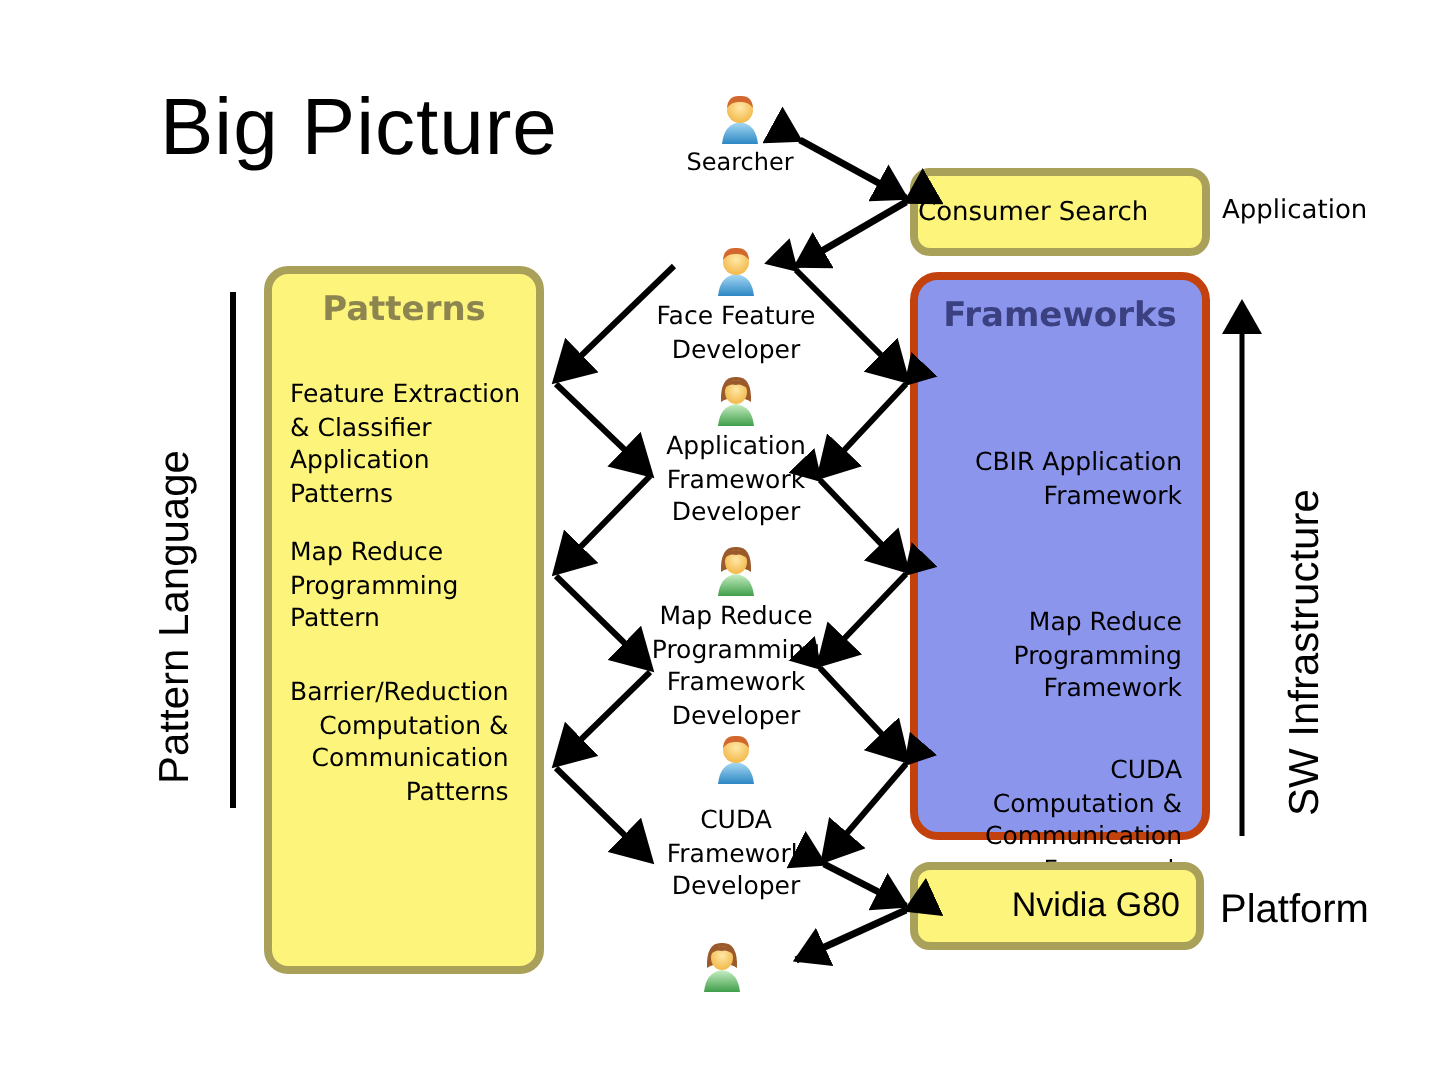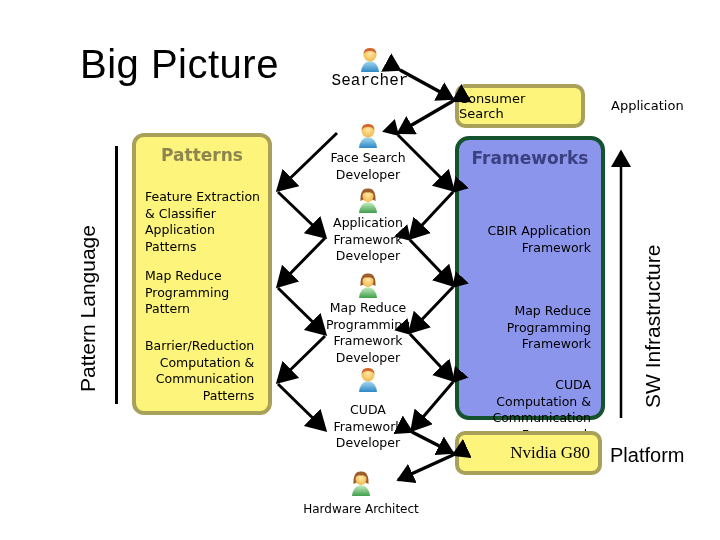--- a/index.html
+++ b/index.html
@@ -3,74 +3,74 @@
 <meta charset="utf-8">
 <style>
   html, body { margin:0; padding:0; }
   body { width:720px; height:540px; background:#ffffff; position:relative; overflow:hidden;
          font-family:"DejaVu Sans", sans-serif; color:#000; }
   .abs { position:absolute; }
   .title { left:44px; top:42px; font-size:40px; font-family:"Liberation Sans", sans-serif; letter-spacing:0.5px;margin-left:36px; }
   .vlabel { font-family:"Liberation Sans", sans-serif; font-size:21px; white-space:nowrap;
             transform-origin: left top; transform: rotate(-90deg); }
   .box-yellow { background:#fdf47c; border:4px solid #a9a05a; border-radius:12px; box-sizing:border-box; }
-  .box-blue { background:#8c95ec; border:4px solid #14532d; border-radius:14px; box-sizing:border-box; }
+  .box-blue { background:#8c95ec; border:4px solid #c2410c; border-radius:14px; box-sizing:border-box; }
   .small { font-size:12.5px; line-height:16.5px; }
   .hdr-y { font-family:"DejaVu Sans", sans-serif; font-weight:bold; font-size:17px; color:#8d8550; text-align:center; }
   .hdr-b { font-family:"DejaVu Sans", sans-serif; font-weight:bold; font-size:17px; color:#3a4080; text-align:center; }
   .center { text-align:center; }
   .right { text-align:right;margin-top:41px; }
   .person { width:22px; height:26px; }
   svg.arrows { position:absolute; left:0; top:0; width:720px; height:540px; pointer-events:none; }
 </style>
 </head>
 <body>
 
 <div class="abs title">Big Picture</div>
 
 <div class="abs vlabel" style="left:76px; top:392px;">Pattern Language</div>
 <div class="abs" style="left:115px; top:146px; width:3px; height:258px; background:#000;"></div>
 
 <div class="abs vlabel" style="left:641px; top:408px;">SW Infrastructure</div>
 
-<div class="abs box-yellow" style="left:132px; top:133px; width:140px; height:282px;">
+<div class="abs box-yellow" style="left:132px; top:133px; width:140px; height:354px;">
   <div class="hdr-y" style="margin-top:8px;">Patterns</div>
   <div class="small" style="position:absolute; left:9px; top:52px; white-space:pre-line;">Feature Extraction
 &amp; Classifier
 Application
 Patterns</div>
   <div class="small" style="position:absolute; left:9px; top:131px; white-space:pre-line;">Map Reduce
 Programming
 Pattern</div>
   <div class="small" style="position:absolute; left:9px; top:201px; white-space:pre-line;text-align:right;">Barrier/Reduction
 Computation &amp;
 Communication
 Patterns</div>
 </div>
 
-<div class="abs box-yellow" style="left:455px; top:84px; width:130px; height:44px; display:flex; align-items:center; justify-content:flex-end; padding-right:12px; border-radius:10px;">
+<div class="abs box-yellow" style="left:455px; top:84px; width:150px; height:44px; display:flex; align-items:center; justify-content:flex-start; padding-right:12px; border-radius:10px;">
   <span style="font-size:13px;">Consumer Search</span>
 </div>
 <div class="abs" style="left:611px; top:98px; font-size:13px;">Application</div>
 
 <div class="abs box-blue" style="left:455px; top:136px; width:150px; height:284px;">
   <div class="hdr-b" style="margin-top:8px;">Frameworks</div>
   <div class="small right" style="position:absolute; right:10px; top:42px; white-space:pre-line;">CBIR Application
 Framework</div>
   <div class="small right" style="position:absolute; right:10px; top:122px; white-space:pre-line;">Map Reduce
 Programming
 Framework</div>
   <div class="small right" style="position:absolute; right:10px; top:196px; white-space:pre-line;">CUDA
 Computation &amp;
 Communication
 Framework</div>
 </div>
 
 <div class="abs box-yellow" style="left:455px; top:431px; width:147px; height:44px; display:flex; align-items:center; justify-content:flex-end; padding-right:8px; border-radius:10px;">
-  <span style="font-size:17px; font-family:Liberation Serif, serif;text-align:center;">Nvidia G80</span>
+  <span style="font-size:17px; font-family:Liberation Sans, sans-serif;text-align:center;">Nvidia G80</span>
 </div>
 <div class="abs" style="left:610px; top:444px; font-size:20px; font-family:'Liberation Sans', sans-serif;">Platform</div>
 
 <svg width="0" height="0" style="position:absolute;">
   <defs>
     <radialGradient id="skin" cx="50%" cy="40%" r="60%">
         <stop offset="0" stop-color="#ffe8a8"></stop>
         <stop offset="1" stop-color="#f2b94a"></stop>
       </radialGradient>
     <linearGradient id="blueBody" x1="0" y1="0" x2="0" y2="1">
@@ -92,28 +92,28 @@
       <ellipse cx="11" cy="9" rx="5.5" ry="6" fill="url(#skin)"></ellipse>
       <path d="M5.5 7 Q6 3 11 3 Q16 3 16.5 7 Q13 4.5 11 5.5 Q8 4.5 5.5 7 Z" fill="#9b5a2c"></path>
     </g>
   </defs>
 </svg>
 
 <div class="abs center" style="left:330px; top:46px; width:80px;">
   <svg class="person" viewBox="0 0 22 26">
       <use href="#male"></use>
     </svg>
-  <div style="font-size:16px; line-height:14px; margin-top:-2px;font-family:Liberation Mono, monospace;">Searcher</div>
+  <div style="font-size:12px; line-height:14px; margin-top:-2px;">Searcher</div>
 </div>
 
 <div class="abs center" style="left:316px; top:122px; width:104px;">
   <svg class="person" viewBox="0 0 22 26">
       <use href="#male"></use>
     </svg>
-  <div class="small" style="white-space:pre-line; margin-top:-2px;">Face Search
+  <div class="small" style="white-space:pre-line; margin-top:-2px;">Face Feature
 Developer</div>
 </div>
 
 <div class="abs center" style="left:316px; top:187px; width:104px;">
   <svg class="person" viewBox="0 0 22 26">
       <use href="#female"></use>
     </svg>
   <div class="small" style="white-space:pre-line; margin-top:-2px;">Application
 Framework
 Developer</div>
@@ -135,21 +135,20 @@
     </svg>
   <div class="small" style="white-space:pre-line; margin-top:6px;">CUDA
 Framework
 Developer</div>
 </div>
 
 <div class="abs center" style="left:296px; top:470px; width:130px;">
   <svg class="person" viewBox="0 0 22 26">
       <use href="#female"></use>
     </svg>
-  <div style="font-size:12px; line-height:14px; margin-top:2px;">Hardware Architect</div>
 </div>
 
 <svg class="arrows" viewBox="0 0 720 540">
   <defs>
     <marker id="ah" markerWidth="8" markerHeight="8" refX="6" refY="4" orient="auto" markerUnits="strokeWidth">
       <path d="M0,0 L7,4 L0,8 Z" fill="#000"></path>
     </marker>
     <marker id="ahs" markerWidth="6" markerHeight="6" refX="4.5" refY="3" orient="auto" markerUnits="strokeWidth">
       <path d="M0,0 L5,3 L0,6 Z" fill="#000"></path>
     </marker>

